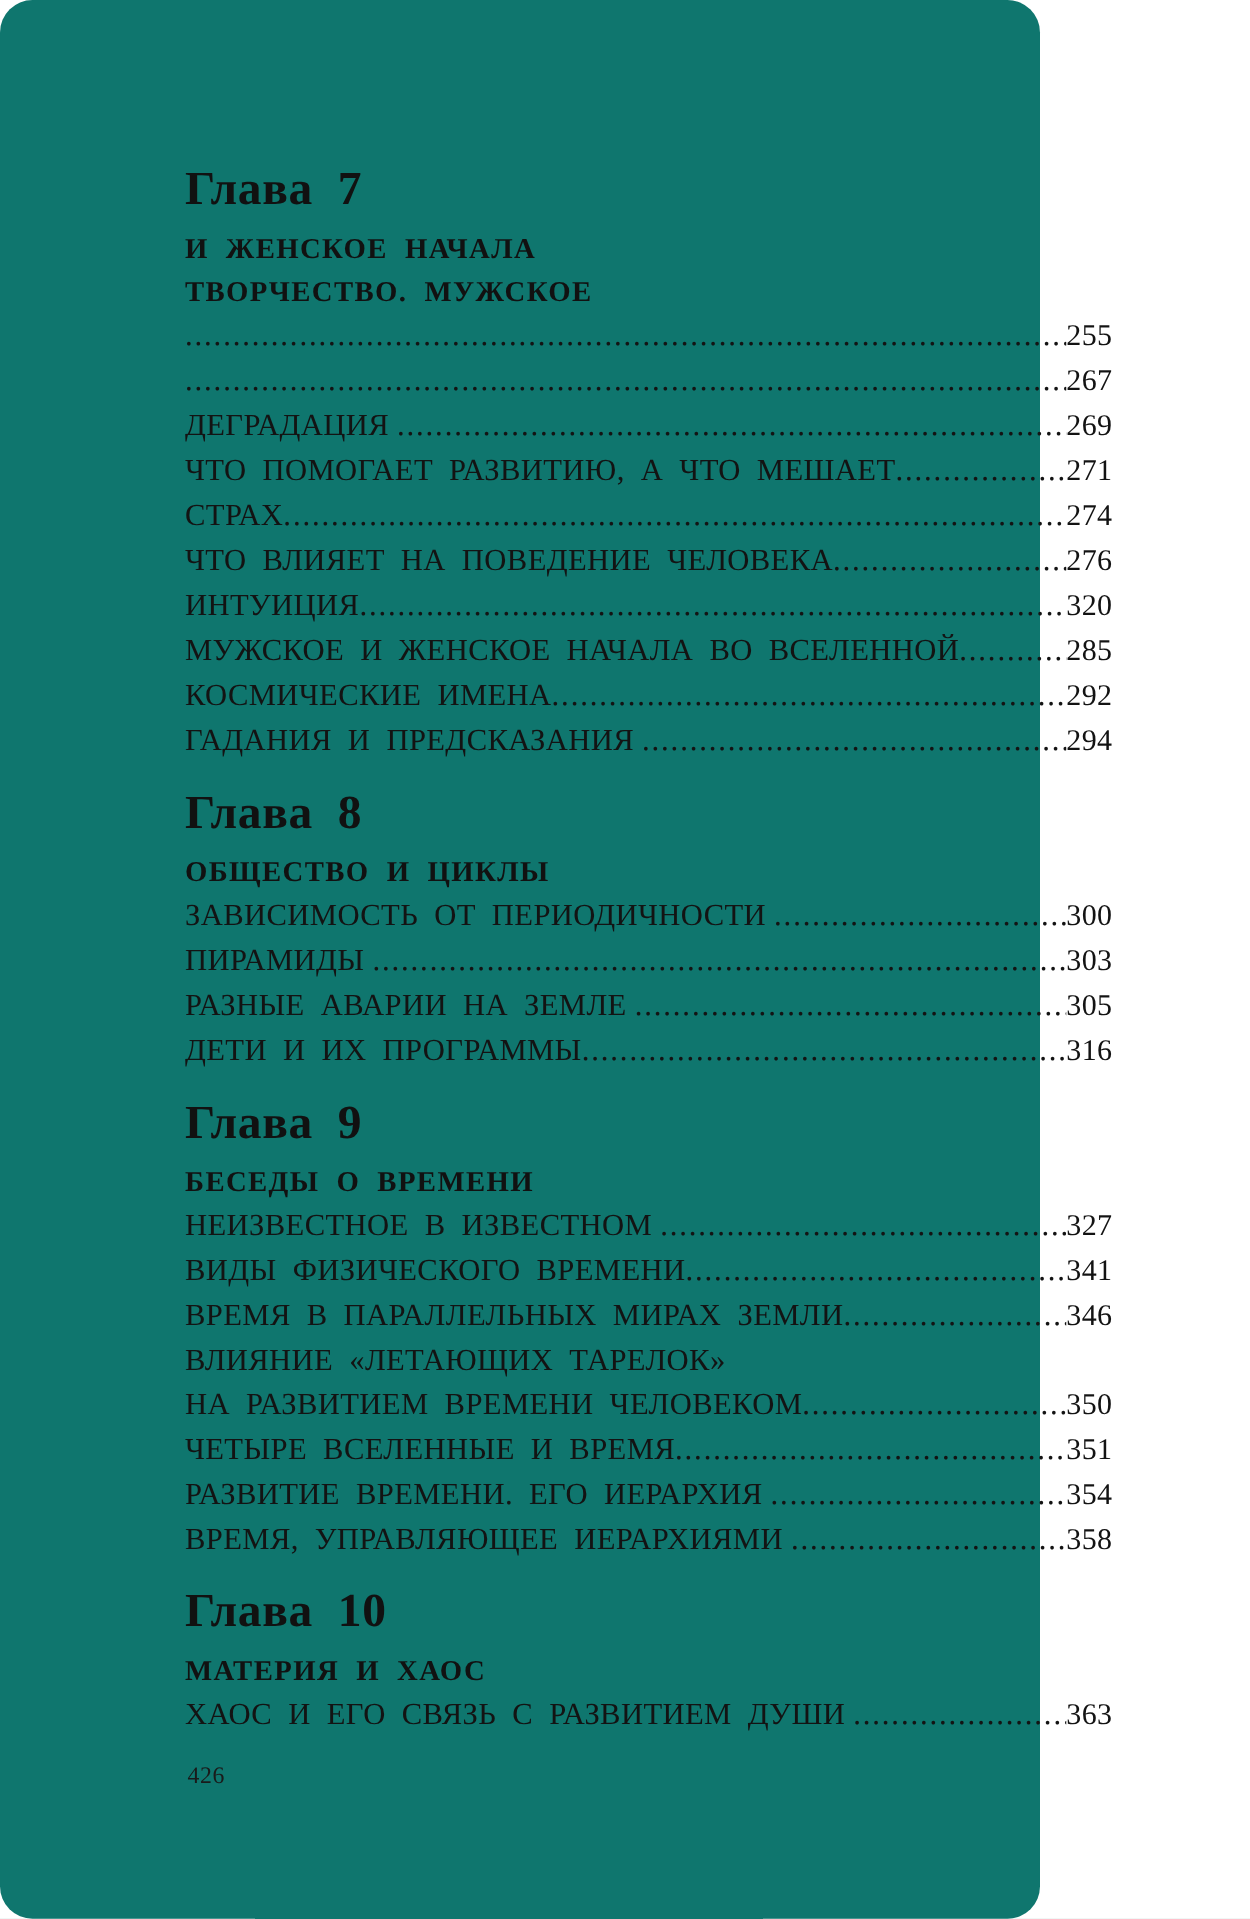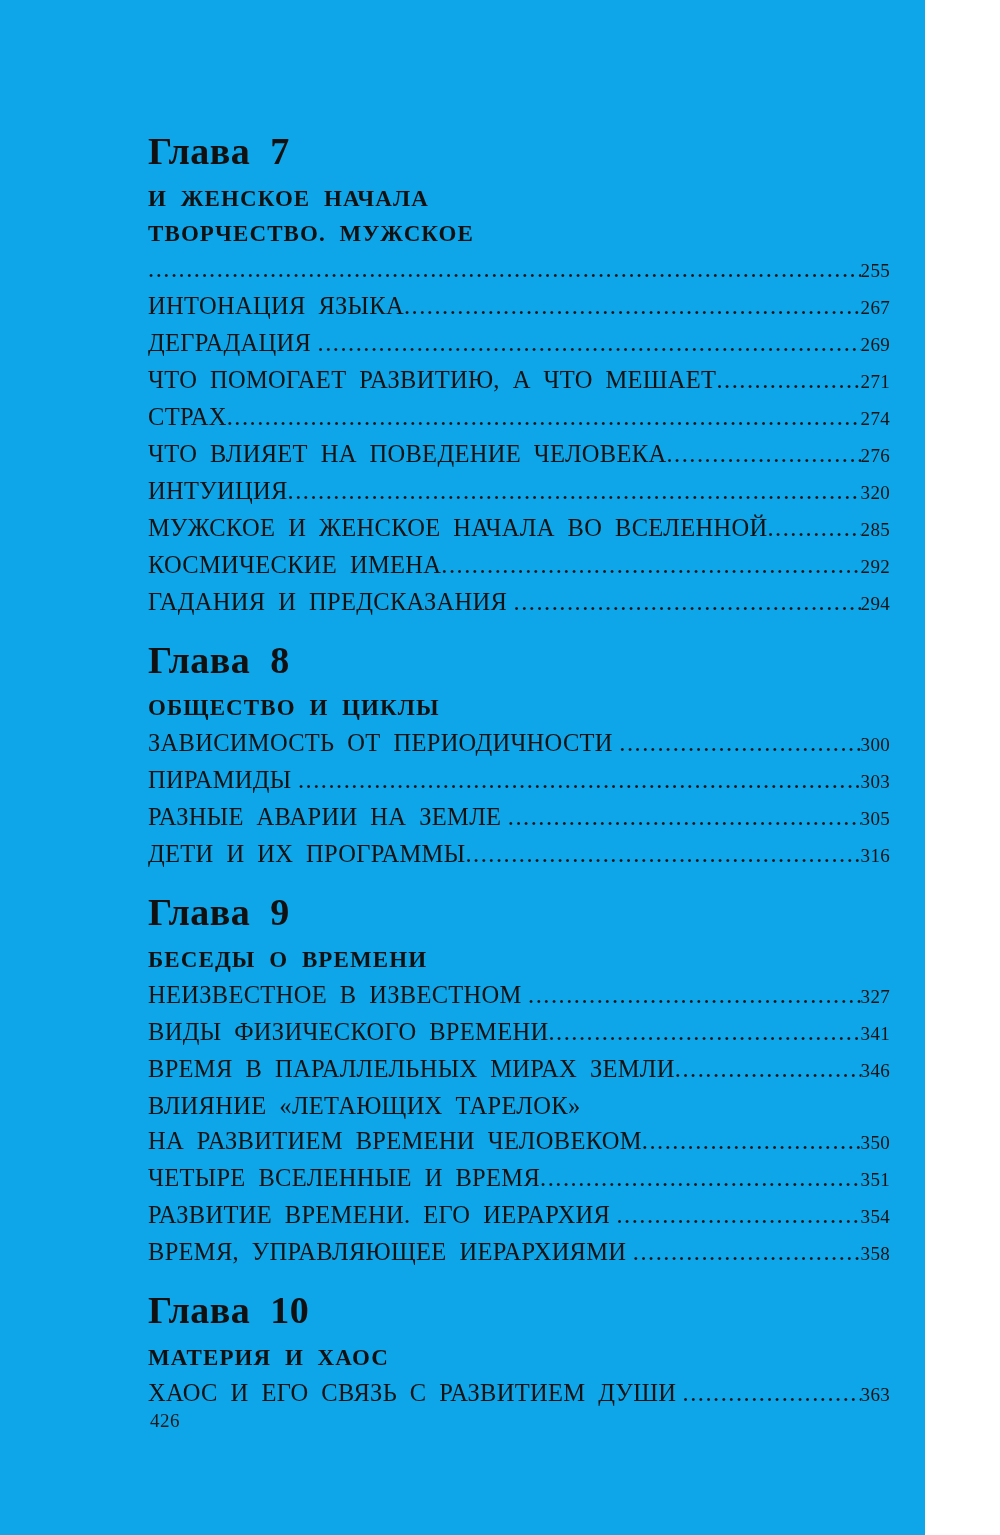--- a/index.html
+++ b/index.html
@@ -12,23 +12,24 @@
     height: 1535px;
     font-family: "Liberation Serif", "DejaVu Serif", serif;
     color: #121212;
     position: relative;
     overflow: hidden;
   }
 
   .page {
     position: absolute;
     left: 0; top: 0;
-    width: 925px;
+    width: 832px;
     height: 1535px;
-    background: #0ea5e9;
+    background: #0f766e;
+    border-radius: 26px;
   }
 
   .content {
     position: absolute;
     left: 148px;
     top: 128px;
     width: 742px;
   }
 
   
@@ -78,21 +79,21 @@
     letter-spacing: 1.5px;
     font-size: 24.5px;
     line-height: 35px;
     color: #131313;
     min-width: 0;
   }
   .toc-entry .entry-page {
     flex: 0 0 auto;
     text-align: right;
     white-space: pre;
-    font-size: 19px;
+    font-size: 24px;
   }
 
   
   .chapter-block { margin: 0; }
   .chapter-block + .chapter-block { margin-top: 0; }
   .gap-before-chapter { height: 16px; }
   .gap-after-chapter { height: 7px; }
 
   
   .folio {
@@ -114,21 +115,20 @@
       <div class="chapter-block">
         <div class="chapter-title">Глава  7</div>
         <div class="gap-after-chapter"></div>
         <div class="section-header">И  ЖЕНСКОЕ  НАЧАЛА</div>
         <div class="section-header">ТВОРЧЕСТВО.  МУЖСКОЕ</div>
         <div class="toc-entry">
           <span class="leader">............................................................................................................................................................................................................................</span>
           <span class="entry-page">255</span>
         </div>
         <div class="toc-entry">
-          <span class="entry-title">ИНТОНАЦИЯ  ЯЗЫКА</span>
           <span class="leader">............................................................................................................................................................................................................................</span>
           <span class="entry-page">267</span>
         </div>
         <div class="toc-entry">
           <span class="entry-title">ДЕГРАДАЦИЯ </span>
           <span class="leader">............................................................................................................................................................................................................................</span>
           <span class="entry-page">269</span>
         </div>
         <div class="toc-entry">
           <span class="entry-title">ЧТО  ПОМОГАЕТ  РАЗВИТИЮ,  А  ЧТО  МЕШАЕТ</span>

